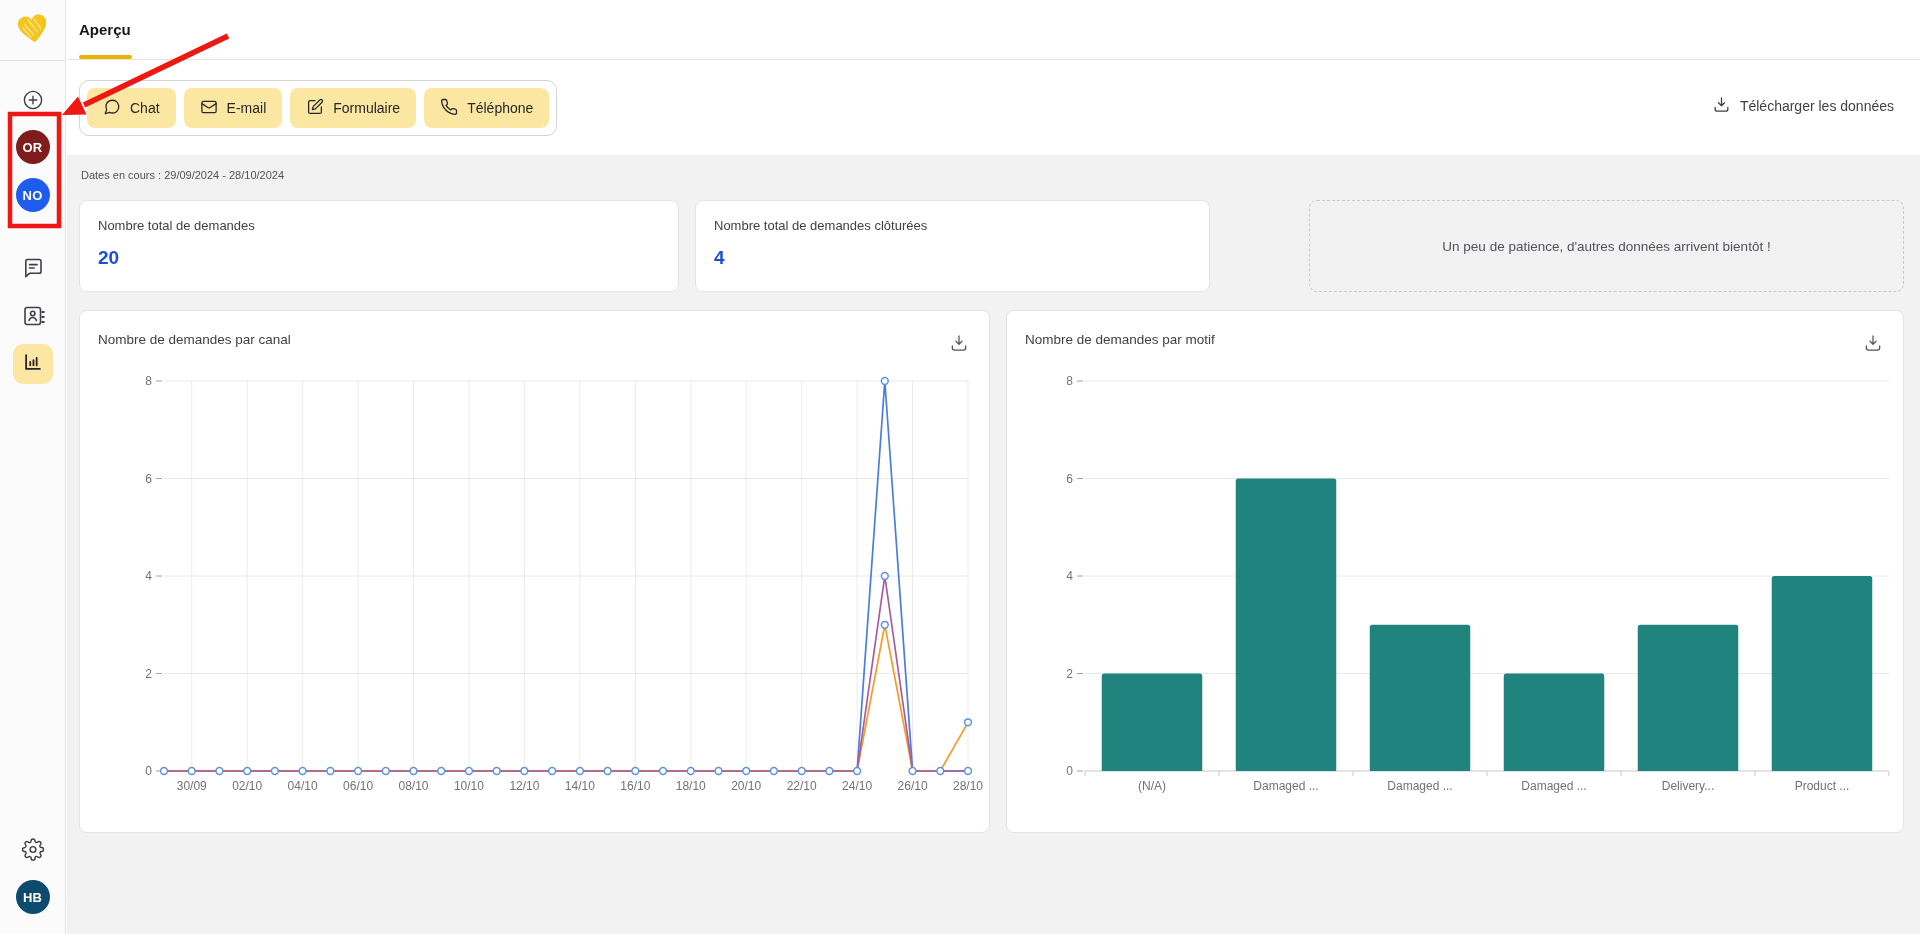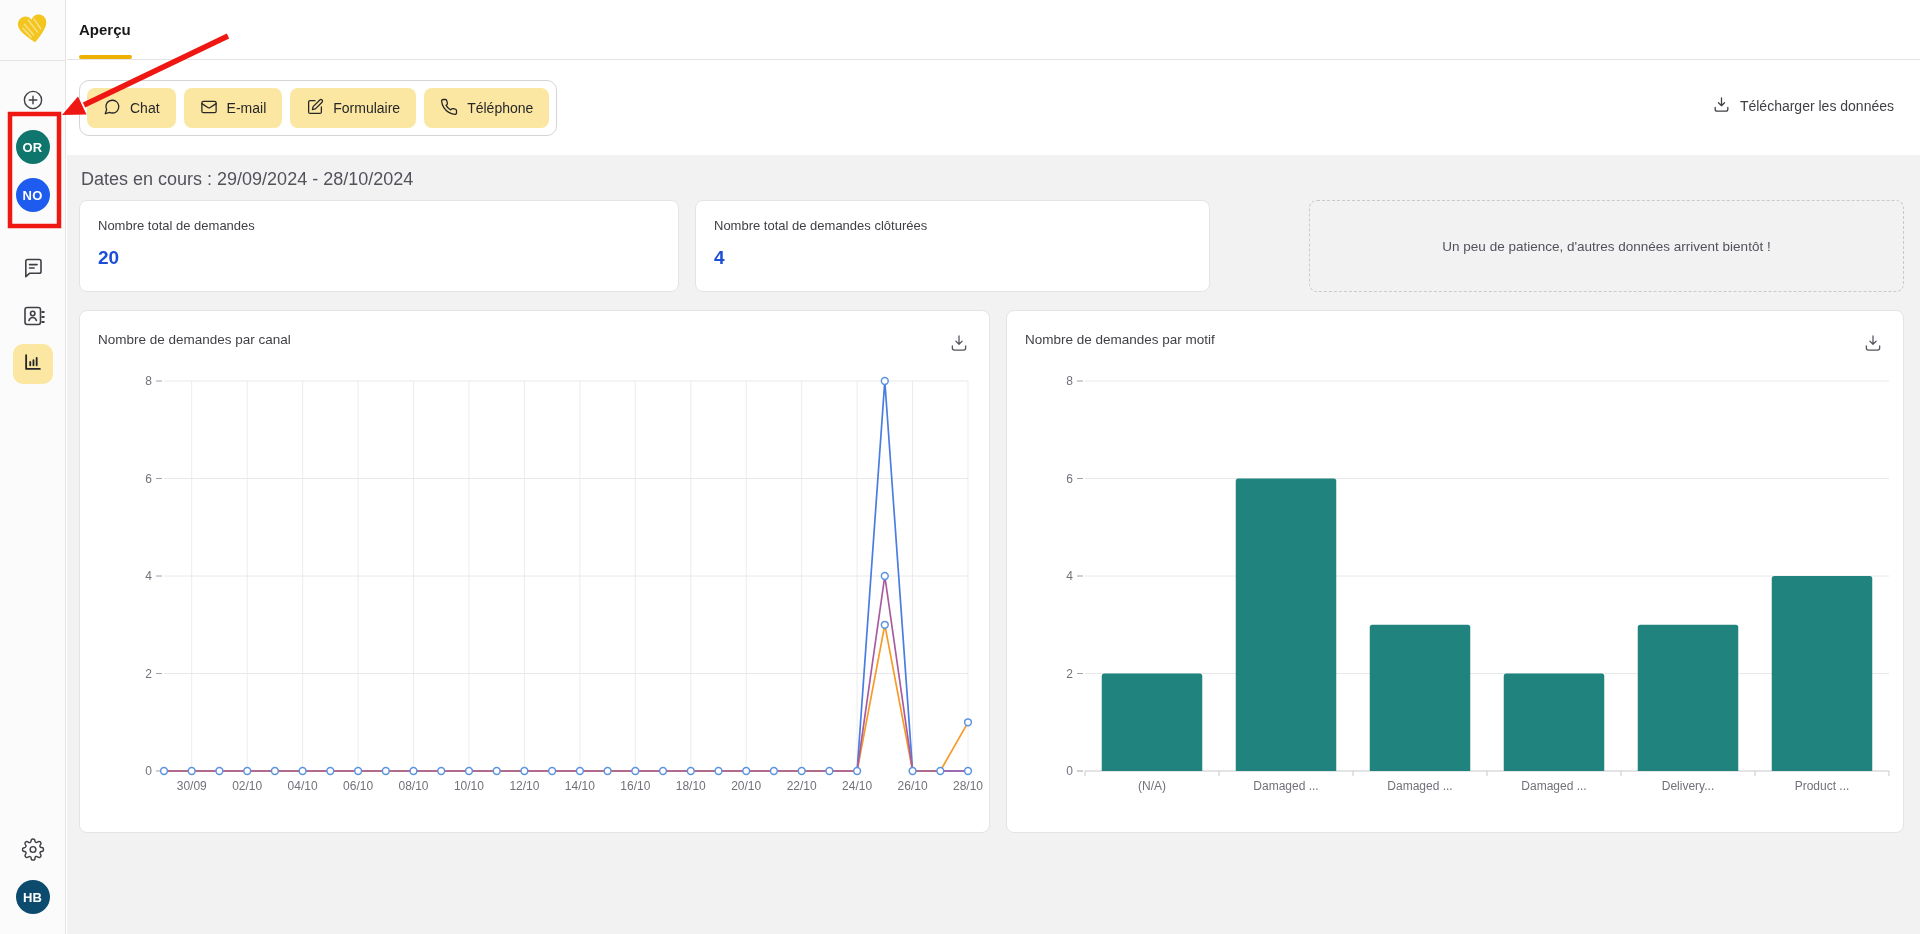--- a/index.html
+++ b/index.html
@@ -28,21 +28,21 @@
     border:none; border-radius:8px; font-family:inherit; font-size:14px; font-weight:500; color:#27272a; cursor:pointer; white-space:nowrap; }
   .chip svg { flex:0 0 auto; }
   .select { position:absolute; left:433px; top:19px; width:238px; height:56px; background:#fff;
     border:1px solid #d4d4d8; border-radius:10px; display:flex; align-items:center; justify-content:space-between;
     padding:0 18px 0 20px; font-size:14.5px; color:#27272a; cursor:pointer; }
   .caret { width:0; height:0; border-left:6px solid transparent; border-right:6px solid transparent; border-top:7px solid #52525b; }
   .download-link { position:absolute; right:26px; top:34px; display:flex; align-items:center; gap:9px;
     font-size:14px; color:#3f3f46; cursor:pointer; }
   
   .content { position:absolute; left:67px; top:155px; right:0; bottom:0; background:#f2f2f3; z-index:2; }
-  .date-range { position:absolute; left:14px; top:14px; font-size:18px; color:#52525b; }
+  .date-range { position:absolute; left:14px; top:14px; font-size:11px; color:#52525b; }
   .stat-card { position:absolute; top:45px; height:92px; background:#fff; border:1px solid #e4e4e7; border-radius:8px; padding:17px 18px; }
   .stat-label { font-size:13px; color:#3f3f46; }
   .stat-value { font-size:19px; font-weight:bold; color:#1d4ed8; margin-top:14px; }
   .placeholder-card { position:absolute; top:45px; height:92px; border:1px dashed #c9c9cf; border-radius:8px;
     display:flex; align-items:center; justify-content:center; font-size:13.5px; color:#52525b; text-align:center; }
   .chart-card { position:absolute; top:155px; height:523px; background:#fff; border:1px solid #e4e4e7; border-radius:8px; overflow:hidden; }
   .chart-title { position:absolute; left:18px; top:21px; font-size:13.5px; color:#3f3f46; z-index:2; }
   .chart-dl { position:absolute; right:20px; top:22px; z-index:2; cursor:pointer; }
   .chart-card svg.plot { position:absolute; left:0; top:0; }
   
@@ -67,21 +67,21 @@
   <div class="side-item" style="top:88px">
     <span>
       <svg width="24" height="24" viewBox="0 0 24 24" class="icon-stroke" style="stroke-width:1.4">
         <circle cx="12" cy="12" r="8.6"></circle>
           <path d="M12 8.2v7.6M8.2 12h7.6"></path>
       </svg>
     </span>
   </div>
 
   <div class="side-item" style="top:130px">
-    <div class="avatar" style="background:#0f766e">OR</div>
+    <div class="avatar" style="background:#7f1d1d">OR</div>
   </div>
   <div class="side-item" style="top:178px">
     <div class="avatar" style="background:#1e5bef">NO</div>
   </div>
 
   <div class="side-item" style="top:256px">
     <span>
       <svg width="24" height="24" viewBox="0 0 24 24" class="icon-stroke">
         <path d="M20 15.5a1.8 1.8 0 0 1-1.8 1.8H8.5l-3.7 3.4V5.3a1.8 1.8 0 0 1 1.8-1.8h11.6A1.8 1.8 0 0 1 20 5.3z"></path>
         <path d="M8.5 8.6h7.6M8.5 12h4.6"></path>

